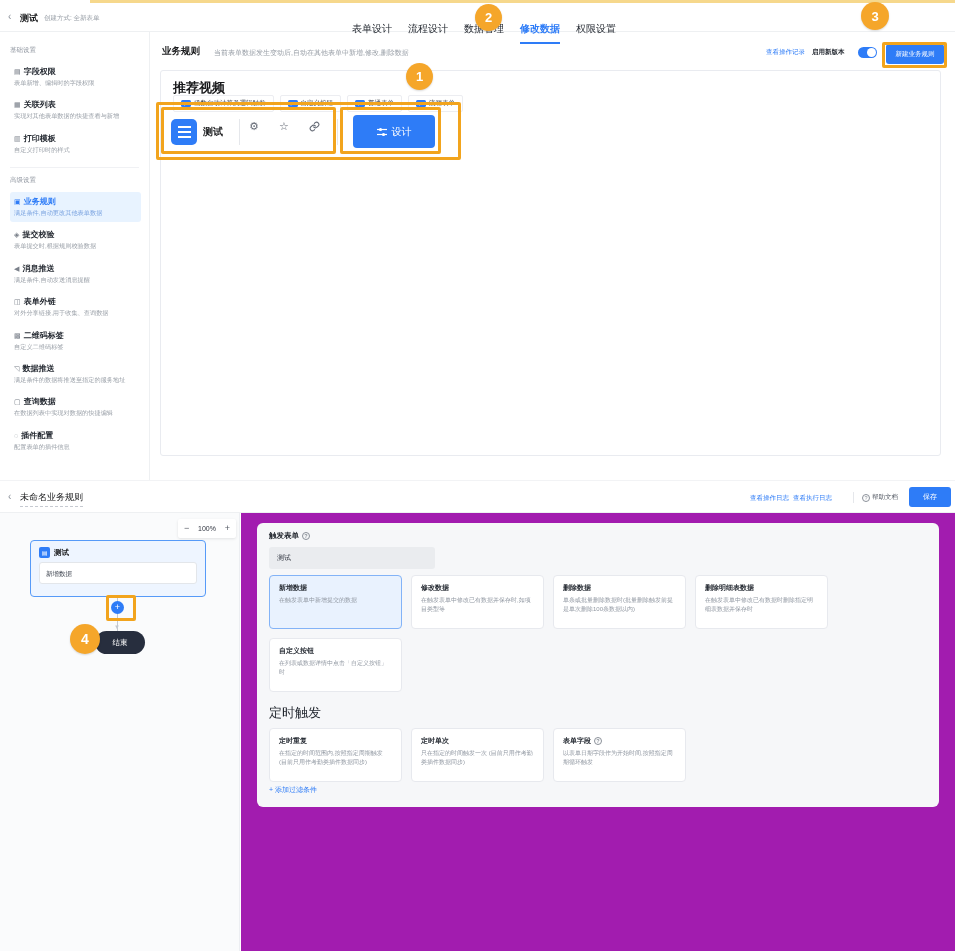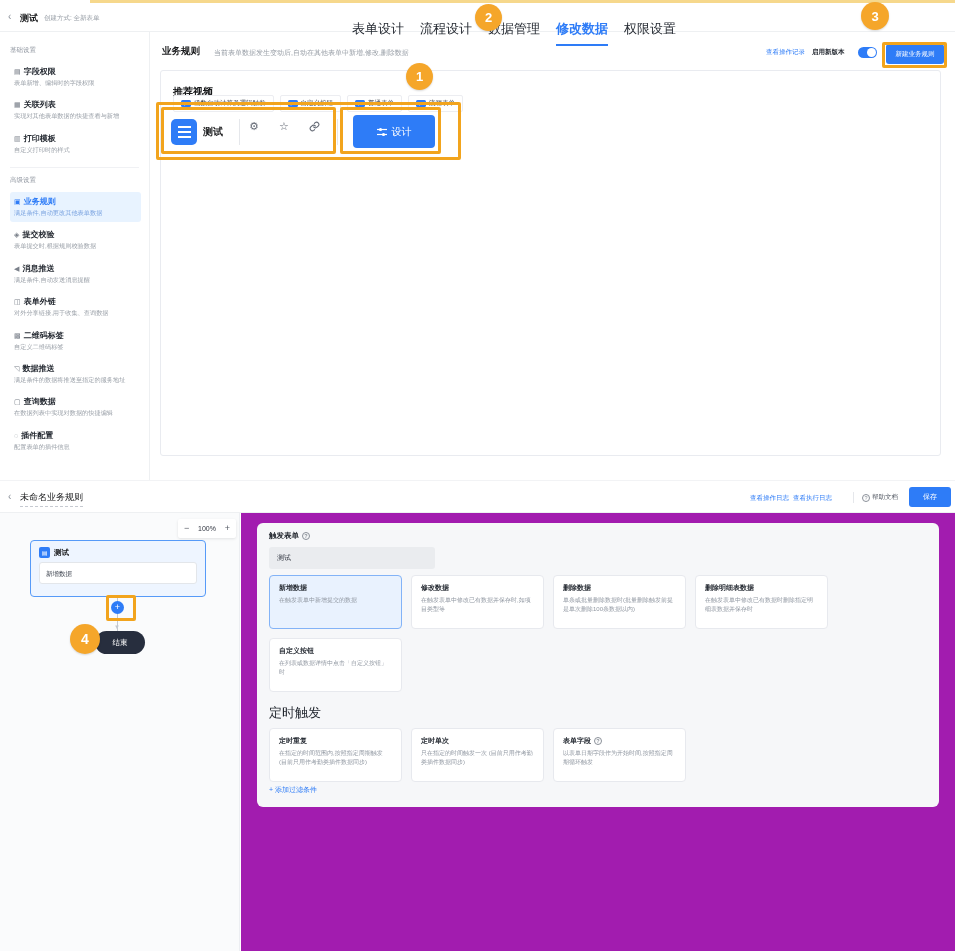--- a/index.html
+++ b/index.html
@@ -9,21 +9,21 @@
 
   
   .top-strip { position:absolute; left:90px; top:0; width:865px; height:3px; background:#f6d88c; }
 
   
   .top-header { position:absolute; left:0; top:3px; width:955px; height:29px; background:#fff; border-bottom:1px solid #eef0f2; }
   .back-chev { position:absolute; left:8px; top:8px; font-size:10px; color:#8a9099; cursor:pointer; }
   .app-title { position:absolute; left:20px; top:9px; font-size:9px; font-weight:bold; color:#17181a; }
   .app-sub { position:absolute; left:44px; top:11px; font-size:6.5px; color:#9aa0a8; }
   .tabs { position:absolute; left:352px; top:0; height:29px; display:flex; gap:16px; align-items:center; }
-  .tab { font-size:13px; color:#262b33; padding:8px 0 6px 0; border-bottom:2px solid transparent; cursor:pointer; white-space:nowrap;margin-top:22px; }
+  .tab { font-size:10px; color:#262b33; padding:8px 0 6px 0; border-bottom:2px solid transparent; cursor:pointer; white-space:nowrap;margin-top:22px; }
   .tab.active { color:#2e7cf7; border-bottom-color:#2e7cf7; font-weight:bold; }
 
   
   .sidebar { position:absolute; left:0; top:32px; width:150px; height:448px; background:#fff; border-right:1px solid #eef0f2; padding:8px 0 0 10px; }
   .sec-label { font-size:6.5px; color:#9096a0; margin:6px 0 7px 0; }
   .sec-divider { border-top:1px solid #f0f1f4; margin:8px 10px 8px 0; }
   .si { padding:4px 6px 5px 4px; margin-right:8px; border-radius:3px; cursor:pointer; margin-bottom:3px; }
   .si .t { font-size:8px; color:#262b33; font-weight:bold; }
   .si .t .g { font-size:7px; color:#7a8violet road08a; color:#7a808a; margin-right:3px; }
   .si .d { font-size:6.2px; color:#9aa0a8; margin-top:2px; line-height:1.35; }
@@ -35,21 +35,21 @@
   .rules-head { position:absolute; left:162px; top:42px; width:780px; height:24px; }
   .rules-title { position:absolute; left:0; top:3px; font-size:9.5px; font-weight:bold; }
   .rules-desc { position:absolute; left:52px; top:6px; font-size:7px; color:#9aa0a8; }
   .viewlog { position:absolute; left:604px; top:6px; font-size:6.5px; color:#2e7cf7; cursor:pointer; }
   .nv-label { position:absolute; left:650px; top:6px; font-size:6.5px; color:#262b33; font-weight:bold; }
   .toggle { position:absolute; left:696px; top:5px; width:19px; height:11px; background:#2e7cf7; border-radius:6px; cursor:pointer; }
   .toggle .knob { position:absolute; right:1px; top:1px; width:9px; height:9px; background:#fff; border-radius:50%; }
   .new-rule-btn { position:absolute; left:724px; top:2px; width:58px; height:20px; background:#2e7cf7; border:none; border-radius:3px; color:#fff; font-size:6.5px; cursor:pointer; font-family:inherit; }
 
   .big-box { position:absolute; left:160px; top:70px; width:781px; height:386px; border:1px solid #e9ebf0; border-radius:3px; background:#fff; }
-  .video-title { position:absolute; left:12px; top:14px; font-size:10px; font-weight:bold; }
+  .video-title { position:absolute; left:12px; top:8px; font-size:13px; font-weight:bold; }
   .vtabs { position:absolute; left:12px; top:24px; display:flex; gap:6px; }
   .vtab { display:flex; align-items:center; gap:3px; font-size:6.5px; color:#3c4149; background:#fff; border:1px solid #ecedf1; border-radius:2px; padding:3px 7px; cursor:pointer; white-space:nowrap; }
   .vicon { display:inline-flex; width:10px; height:7px; background:#2e7cf7; border-radius:1.5px; color:#fff; font-size:4.5px; align-items:center; justify-content:center; }
 
   .form-icon { position:absolute; left:10px; top:48px; width:26px; height:26px; background:#2e7cf7; border-radius:5px; display:flex; align-items:center; justify-content:center; }
   .form-icon .lines { width:13px; height:12px; background:repeating-linear-gradient(to bottom,#fff 0 2px,transparent 2px 5px); }
   .card-name { position:absolute; left:42px; top:54px; font-size:10px; font-weight:bold; color:#17181a; }
   .vdiv { position:absolute; width:1px; background:#e5e7eb; }
   .tool-ic { position:absolute; top:50px; font-size:11px; color:#646a75; cursor:pointer; line-height:1; }
   .design-btn { position:absolute; left:192px; top:44px; width:82px; height:33px; background:#2e7cf7; border:none; border-radius:4px; color:#fff; font-size:10px; font-weight:normal; cursor:pointer; display:flex; align-items:center; justify-content:center; gap:5px; font-family:inherit; }

